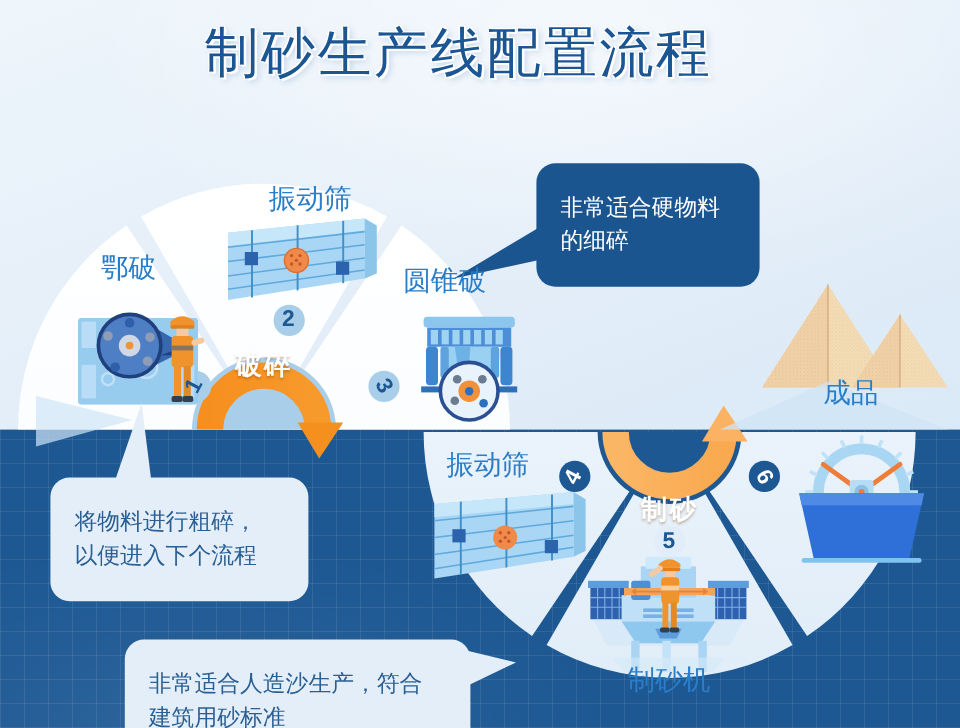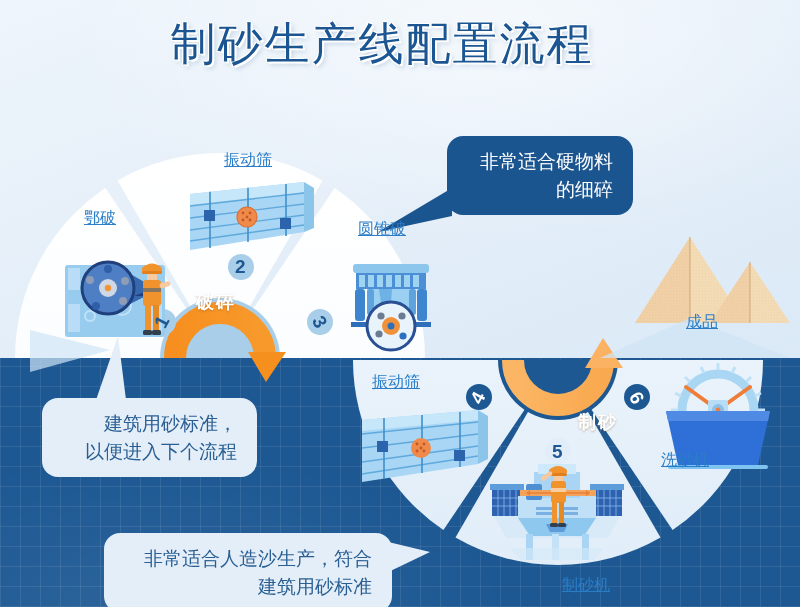--- a/index.html
+++ b/index.html
@@ -46,51 +46,49 @@
       3px 3px 5px rgba(25,80,140,.25);
   }
 
   
   #art { position: absolute; left: 0; top: 0; width: 800px; height: 607px; }
 
   
   .lbl {
     position: absolute;
     color: #2a7ec8;
-    font-size: 16px;
+    font-size: 23px;
     font-weight: 500;
     white-space: nowrap;
-    text-decoration: underline;
   }
 
   .hubtext {
     position: absolute;
-    color: #ffffff; font-weight: bold; font-size: 18px;
+    color: #ffffff; font-weight: bold; font-size: 22px;
     letter-spacing: 2px;
     text-shadow: 0 1px 2px rgba(120,60,0,.35);
     white-space: nowrap;
   }
 
   .num {
     position: absolute;
     font-weight: bold; font-size: 19px;
     color: #1d5893;
     white-space: nowrap;
   }
   .num.white { color: #ffffff; }
 
   
   .callout {
     position: absolute;
     border-radius: 16px;
-    padding: 12px 20px;
+    padding: 24px 20px;
     font-size: 19px;
     line-height: 1.45;
     white-space: pre-line;
-    text-align: right;
   }
   .callout.dark {
     background: #1b5590; color: #ffffff;
   }
   .callout.light {
     background: #e4eef8; color: #2a5f93;
   }
 
   #callout-cone { left: 447px; top: 136px; width: 186px; }
   #callout-jaw  { left: 42px;  top: 398px; width: 215px; }
@@ -405,40 +403,39 @@
 
     <polygon points="452,188 452,216 378,232" fill="#1b5590"></polygon>
 
     <polygon points="96,400 126,400 118,336" fill="#e4eef8"></polygon>
 
     <polygon points="380,540 380,576 430,552" fill="#e4eef8"></polygon>
   </svg>
 
   <div class="lbl" style="left:84px; top:208px;">鄂破</div>
   <div class="lbl" style="left:224px; top:150px;">振动筛</div>
-  <div class="lbl" style="left:336px; top:219px;margin-left:22px;">圆锥破</div>
+  <div class="lbl" style="left:336px; top:219px;">圆锥破</div>
 
   <div class="num" style="left:157px; top:311px; transform:rotate(-62deg);">1</div>
   <div class="num" style="left:235px; top:256px;">2</div>
   <div class="num" style="left:314px; top:311px; transform:rotate(62deg);">3</div>
 
   <div class="hubtext" style="left:196px; top:290px;">破碎</div>
 
   <div class="lbl" style="left:372px; top:372px;">振动筛</div>
-  <div class="lbl" style="left:523px; top:575px;margin-left:39px;">制砂机</div>
-  <div class="lbl" style="left:661px; top:450px;">洗砂机</div>
+  <div class="lbl" style="left:523px; top:551px;">制砂机</div>
 
   <div class="num white" style="left:473px; top:387px; transform:rotate(-62deg);">4</div>
   <div class="num" style="left:552px; top:441px;">5</div>
   <div class="num white" style="left:631px; top:387px; transform:rotate(62deg);">6</div>
 
-  <div class="hubtext" style="left:534px; top:410px;margin-left:44px;">制砂</div>
+  <div class="hubtext" style="left:534px; top:410px;">制砂</div>
 
   <div class="lbl" style="left:686px; top:312px;">成品</div>
 
   <div id="callout-cone" class="callout dark">非常适合硬物料
 的细碎</div>
-  <div id="callout-jaw" class="callout light">建筑用砂标准，
+  <div id="callout-jaw" class="callout light">将物料进行粗碎，
 以便进入下个流程</div>
   <div id="callout-vsi" class="callout light">非常适合人造沙生产，符合
 建筑用砂标准</div>
 
 </div>
 
 </body></html>

